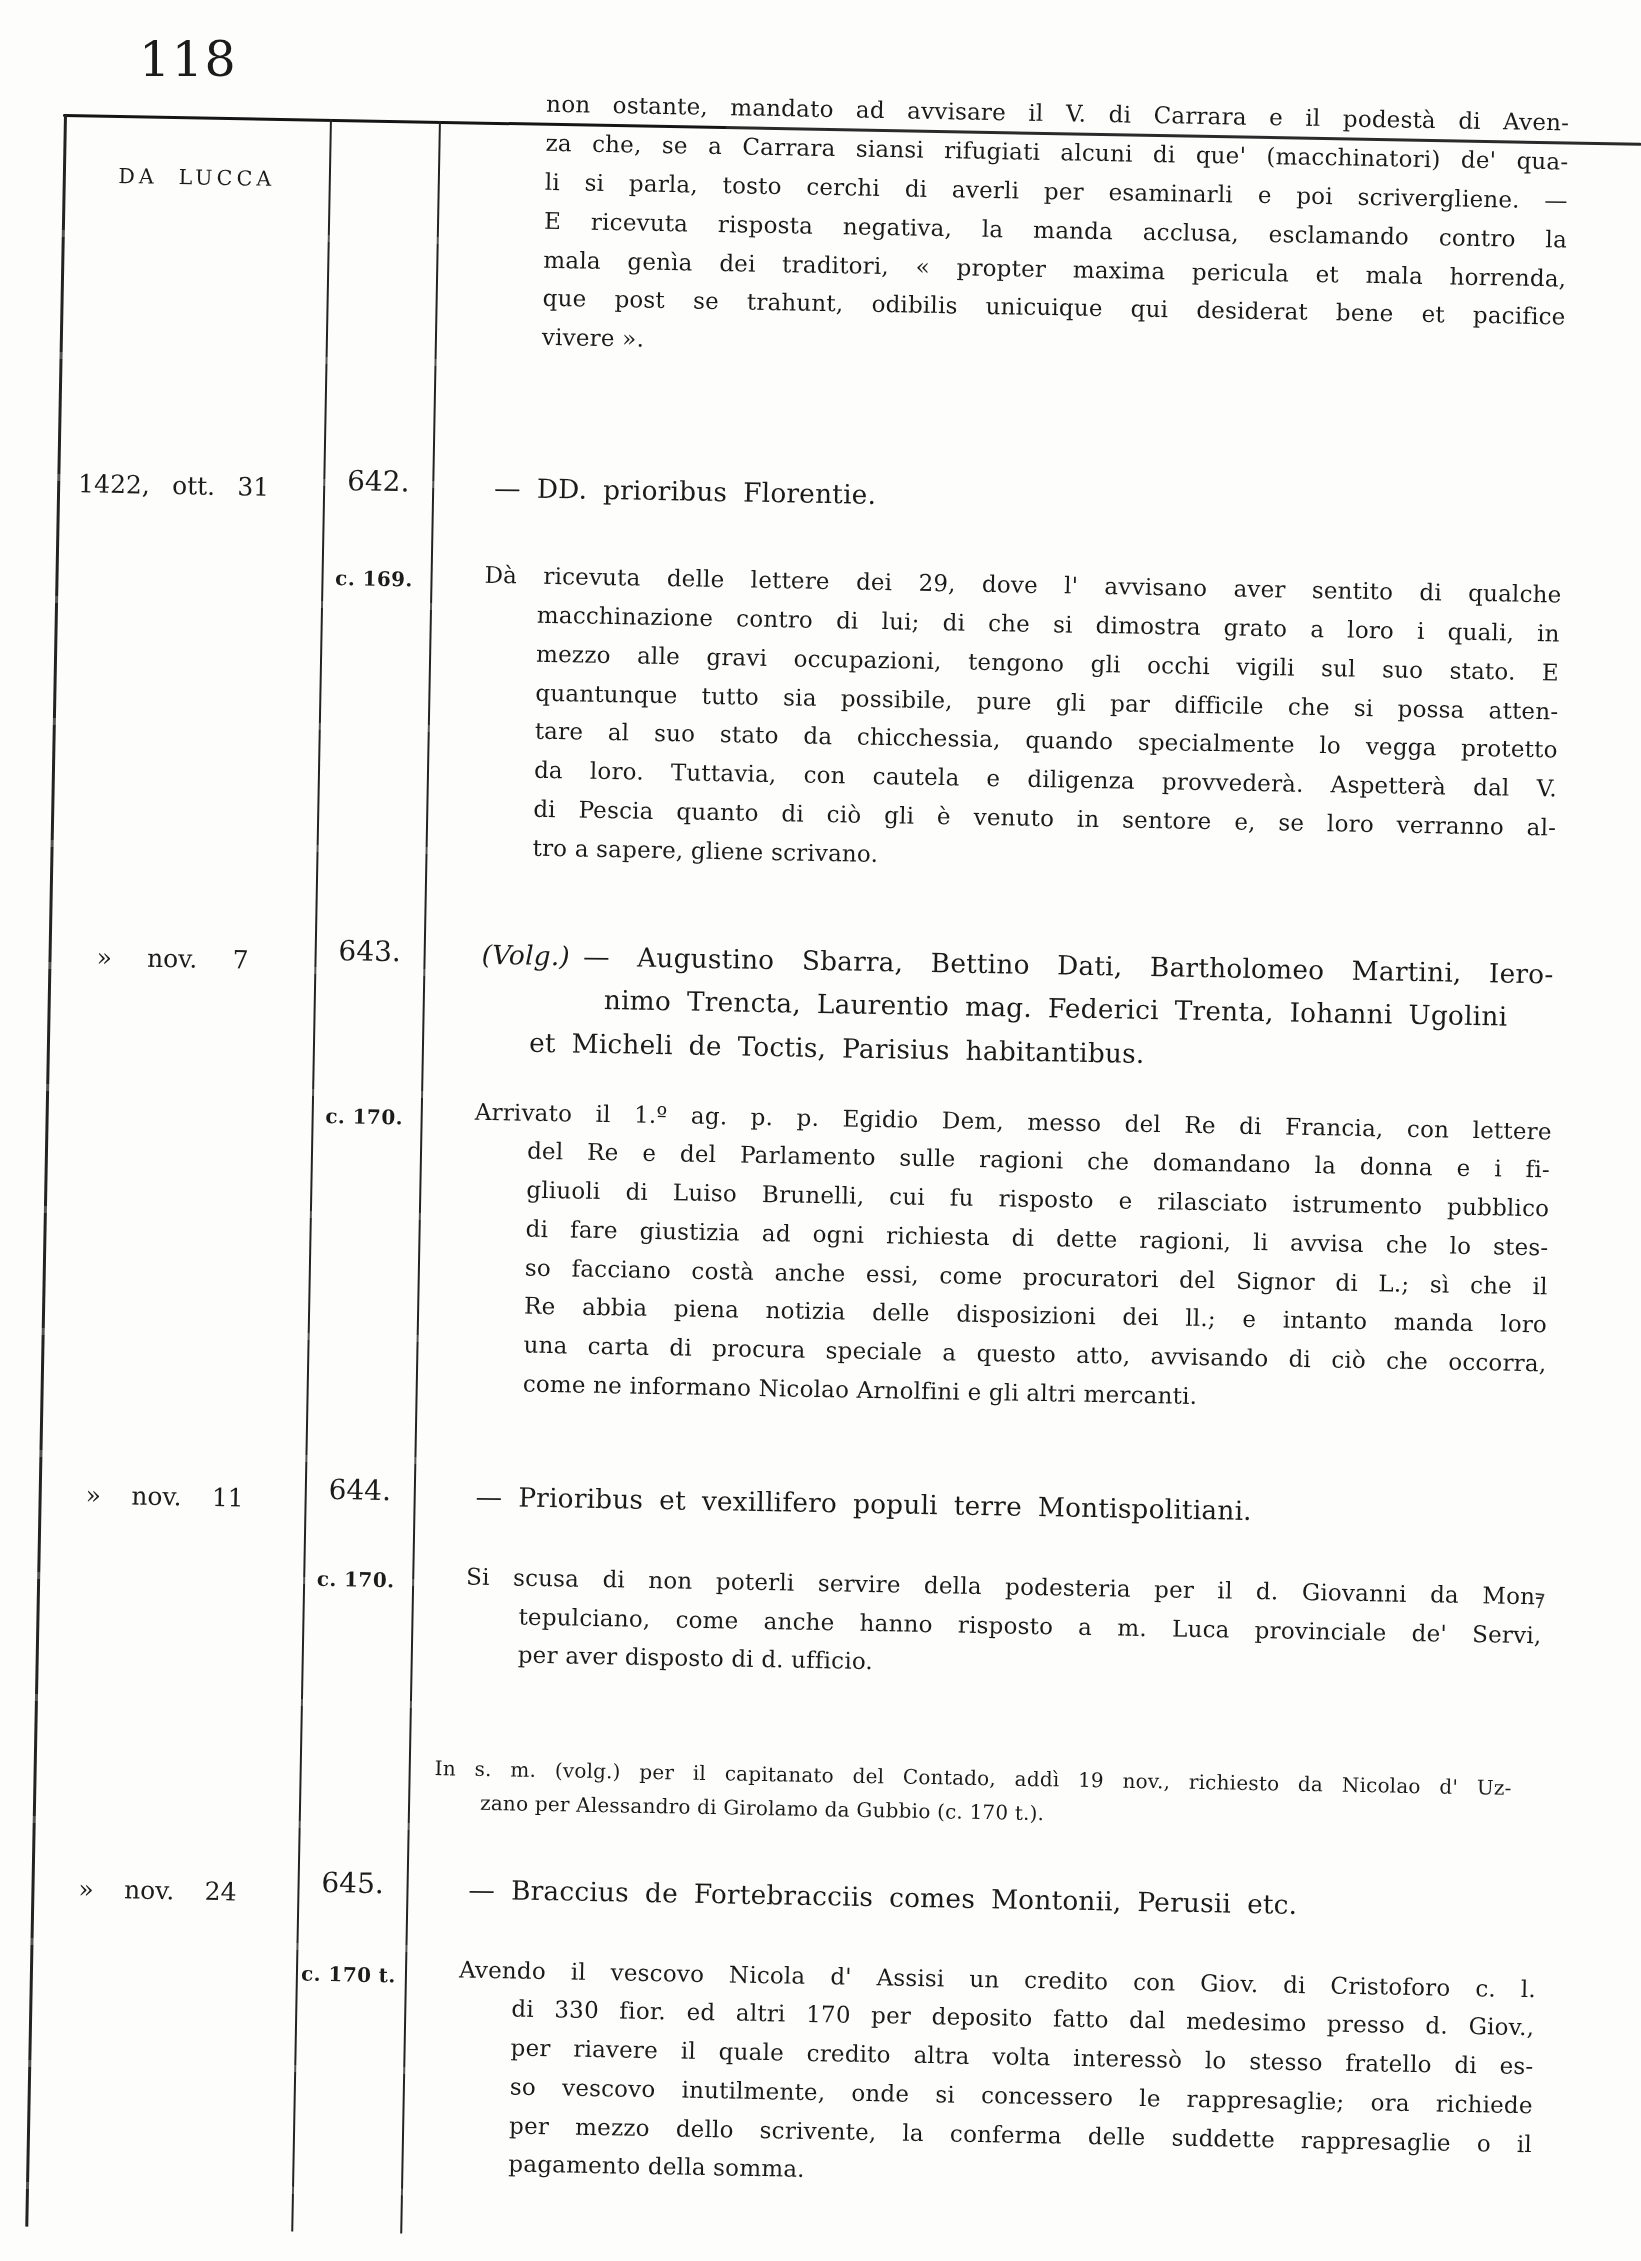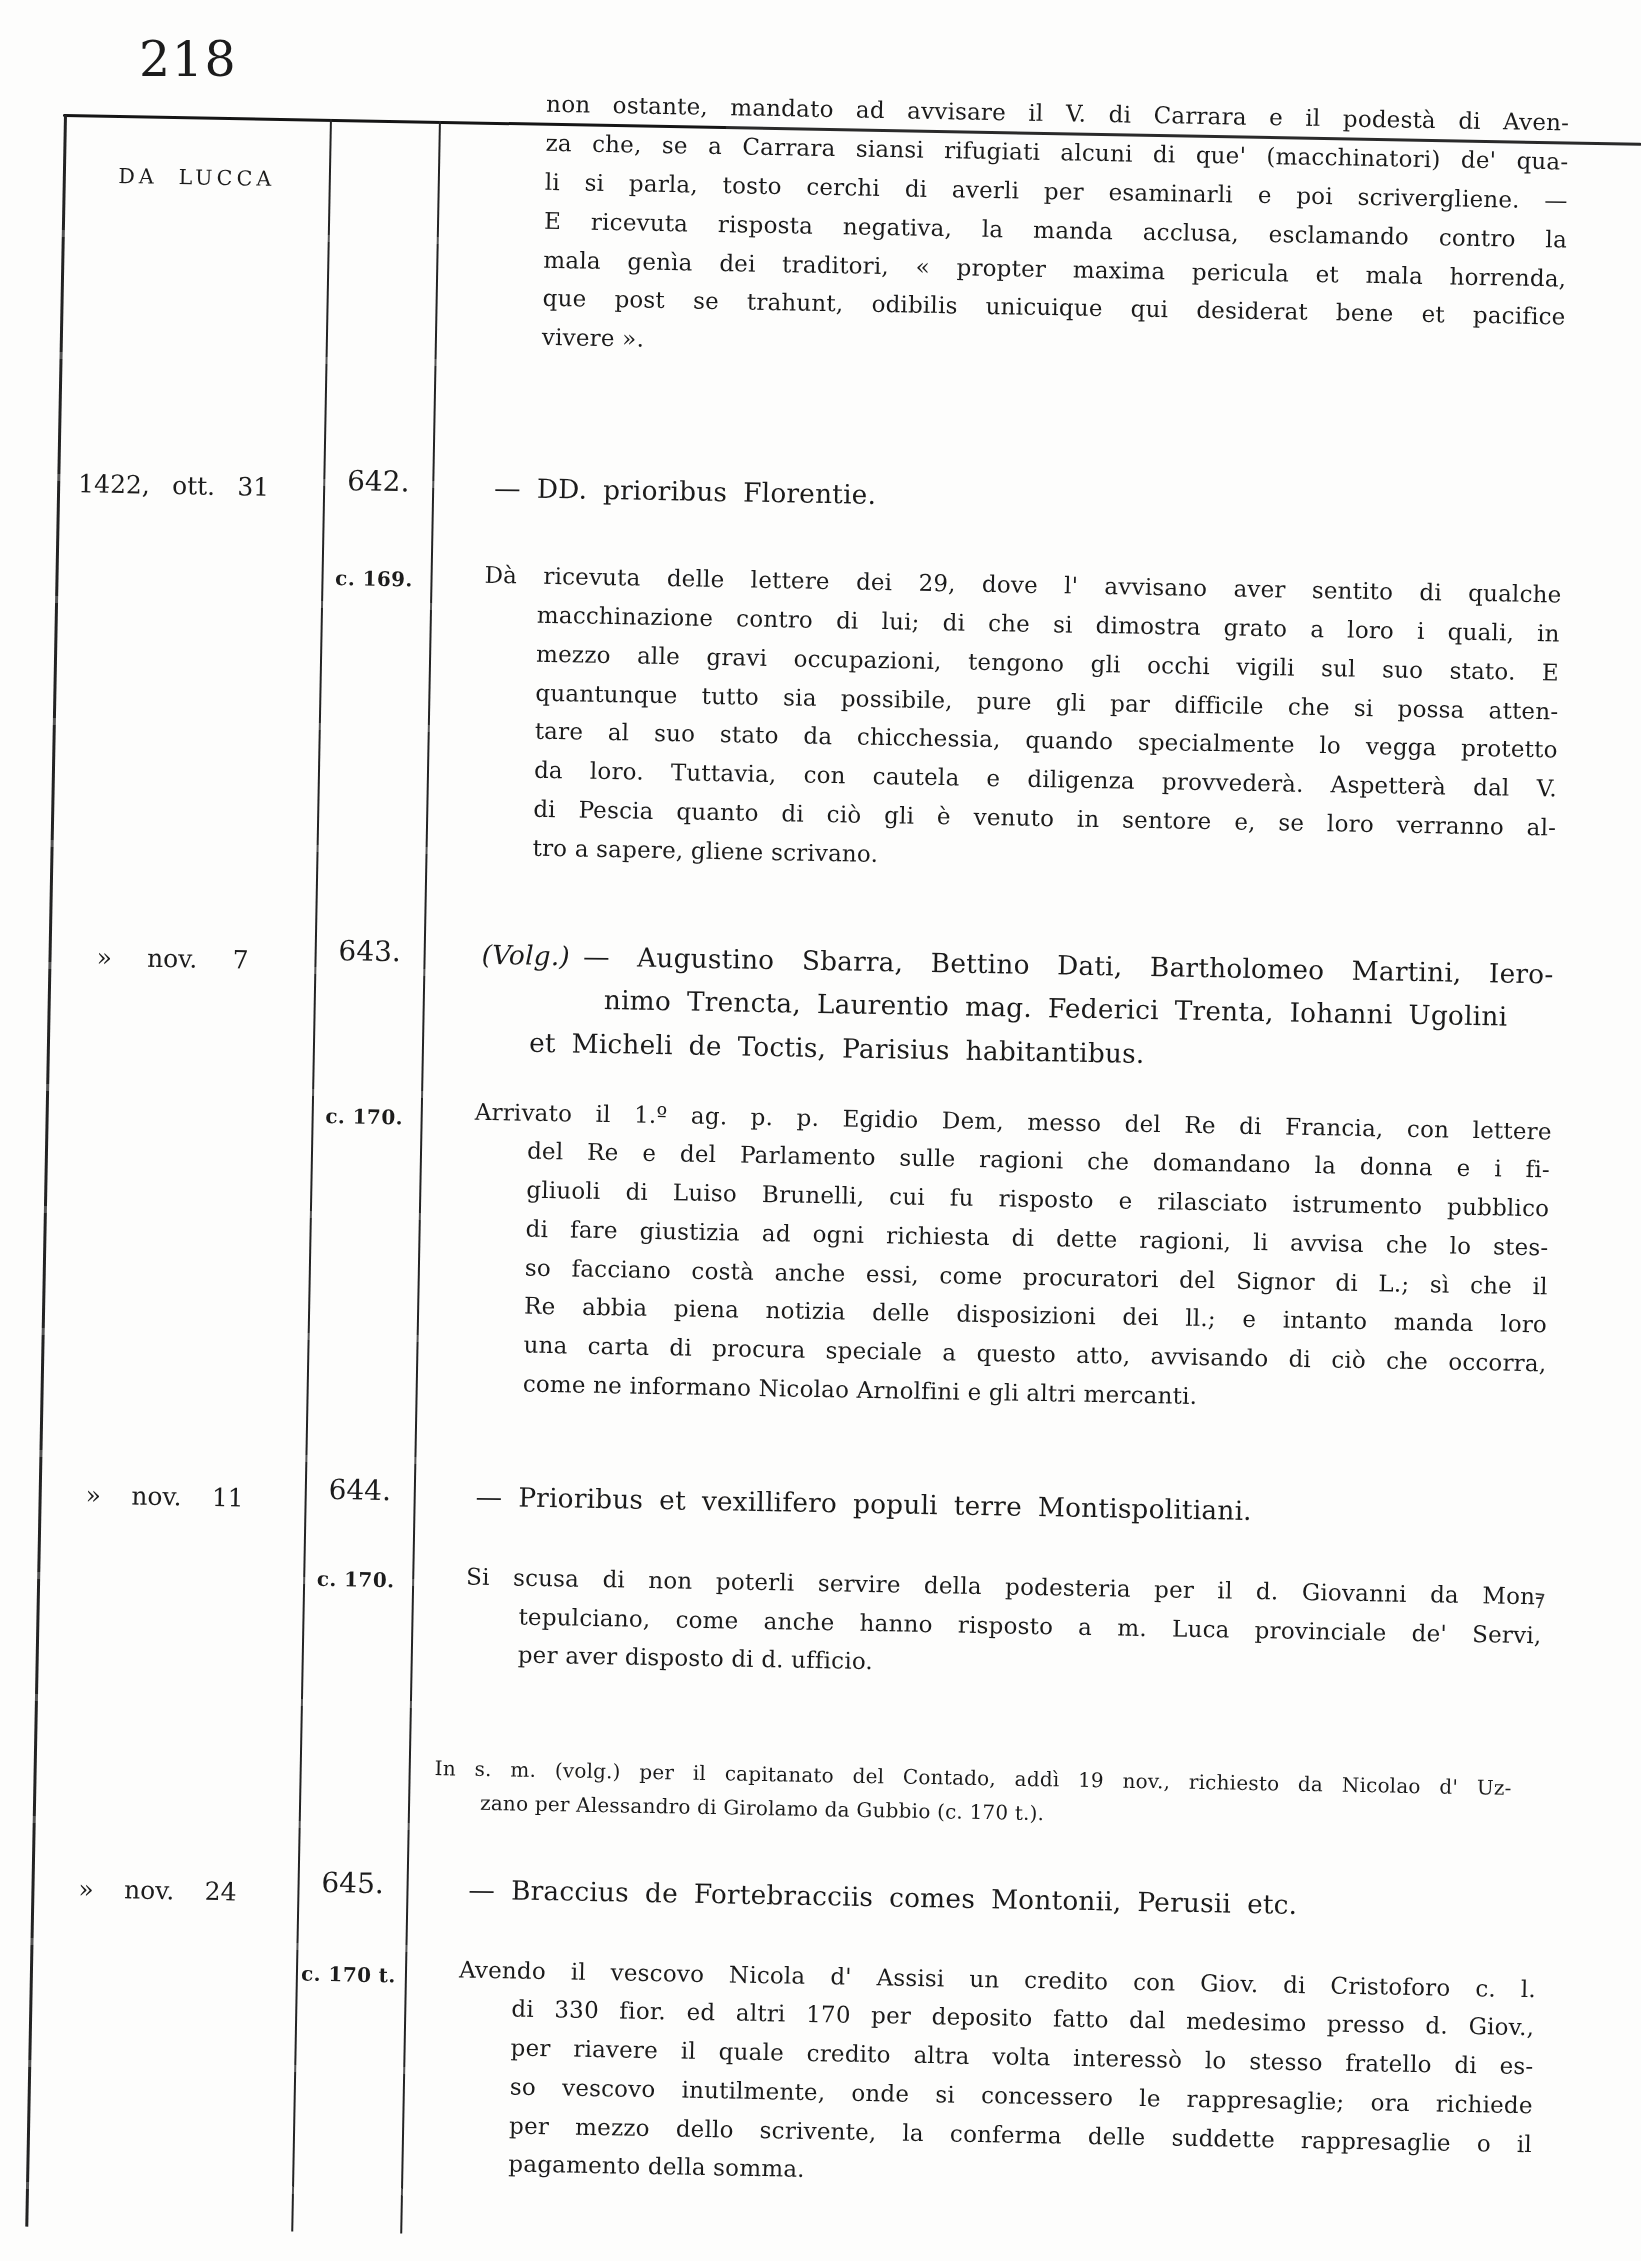--- a/index.html
+++ b/index.html
@@ -45,21 +45,21 @@
   .volg{font-style:italic;margin-right:13.2px;}
   .cellnum{position:absolute;left:332px;width:106px;text-align:center;font-size:28px;}
   .cellfolio{position:absolute;left:328px;width:109px;text-align:center;font-size:20px;font-weight:bold;letter-spacing:0.4px;}
   .date-row{position:absolute;display:flex;justify-content:space-between;font-size:25px;}
   .date-row span{white-space:nowrap;}
   .stray{position:absolute;font-family:"DejaVu Sans",sans-serif;font-size:22px;color:#3a3a3a;transform:rotate(7deg);}
 </style>
 </head>
 <body>
 
-<div id="page-number">218</div>
+<div id="page-number">118</div>
 
 <div id="sheet">
   <div class="rule-h" id="top-rule"></div>
   <div class="rule-v" id="left-border"></div>
   <div class="rule-v" id="col-rule-1"></div>
   <div class="rule-v" id="col-rule-2"></div>
   <div id="region-label">DA LUCCA</div>
 <div class="ln body just" style="left: 546px; top: 82px; width: 1023px;">non ostante, mandato ad avvisare il V. di Carrara e il podestà di Aven-</div>
     <div class="ln body just" style="left: 546px; top: 121px; width: 1023px;">za che, se a Carrara siansi rifugiati alcuni di que' (macchinatori) de' qua-</div>
     <div class="ln body just" style="left: 546px; top: 160px; width: 1023px;">li si parla, tosto cerchi di averli per esaminarli e poi scrivergliene. —</div>

